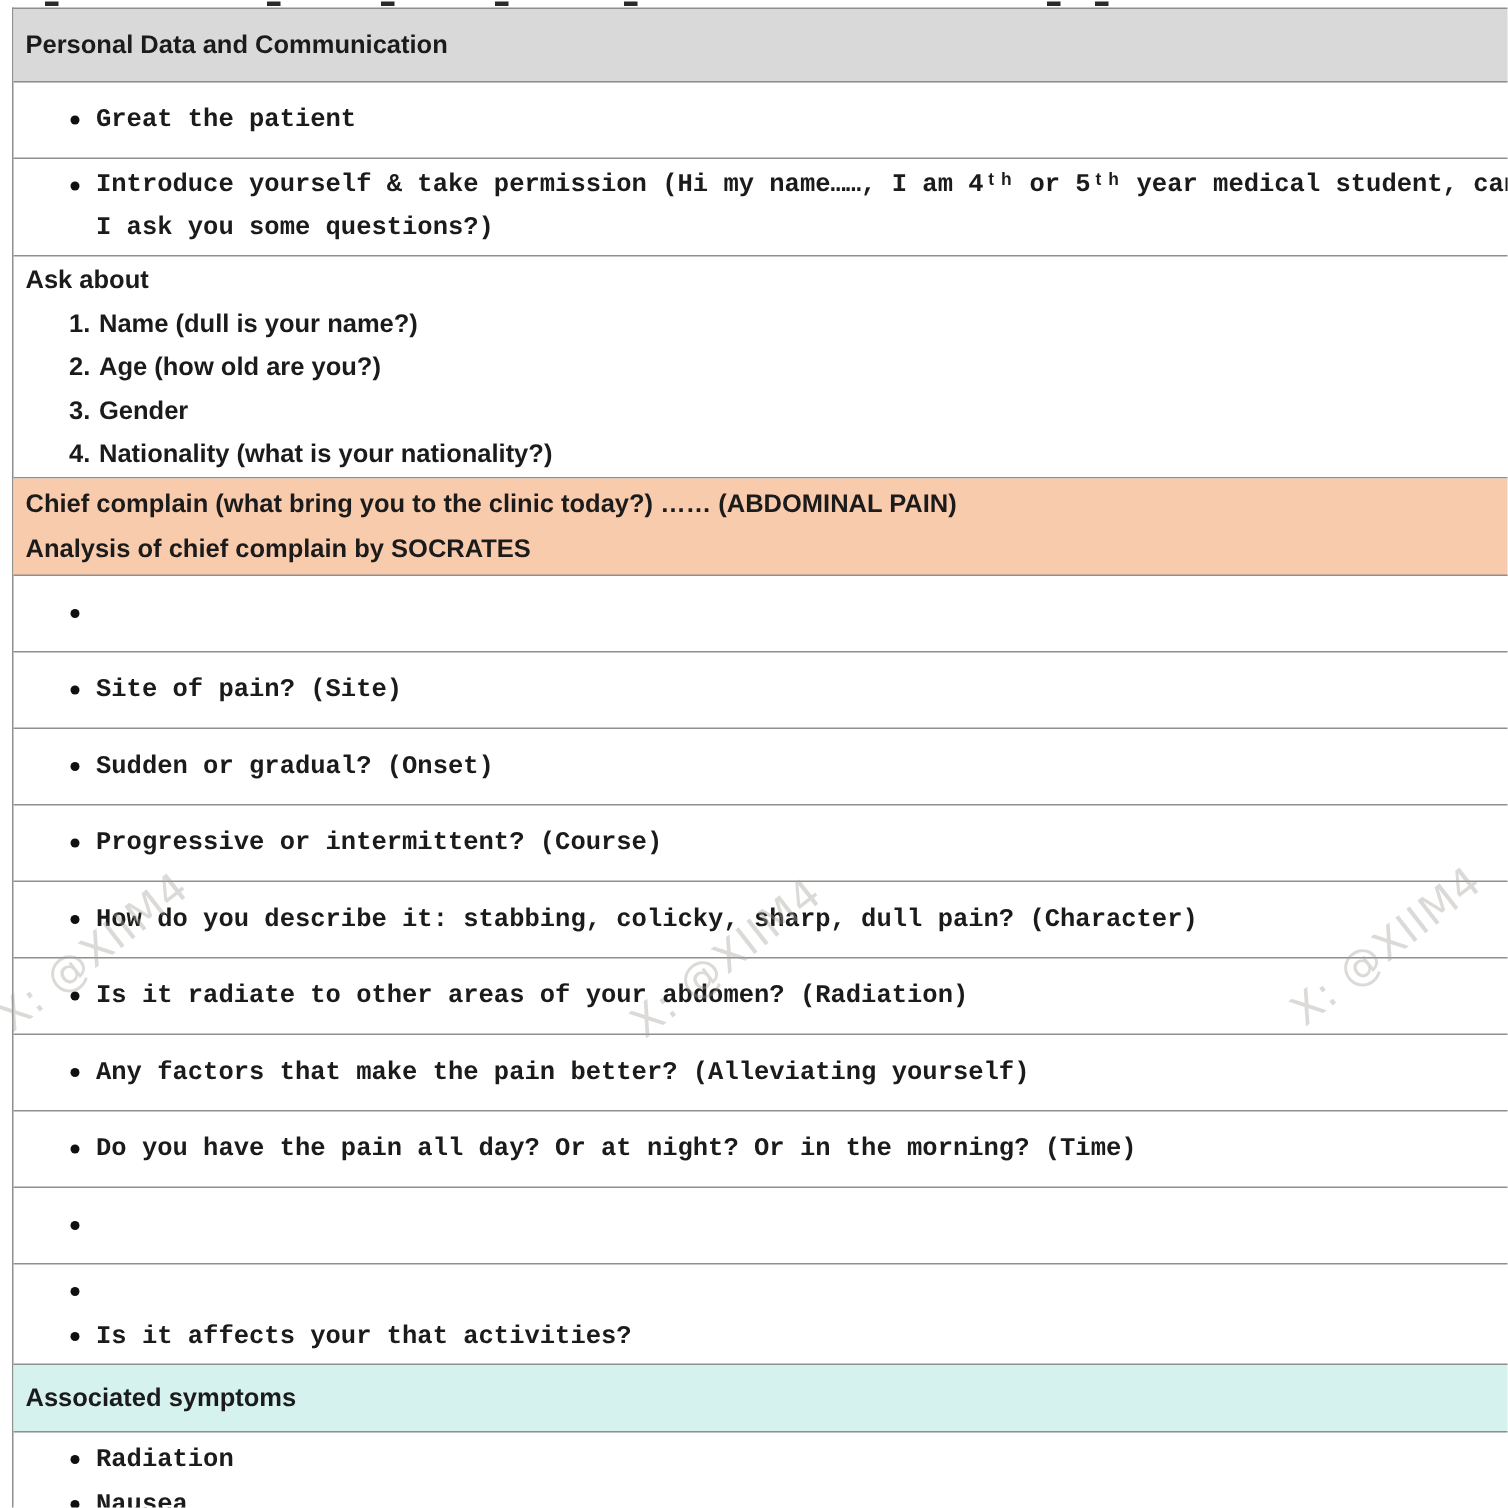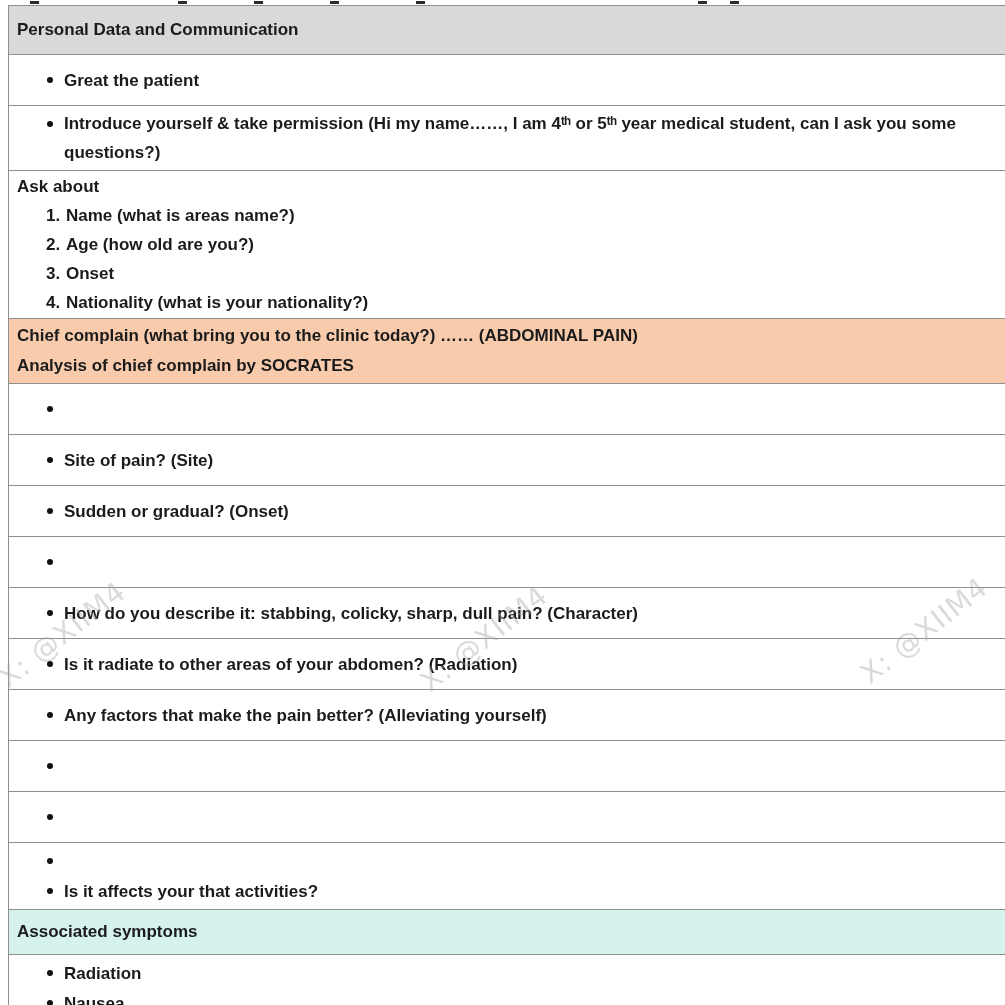--- a/index.html
+++ b/index.html
@@ -31,21 +31,21 @@
     min-height:44px;padding:3px 0;
   }
   .bullet-item{
     position:relative;padding-left:55px;min-height:30px;
     display:flex;align-items:center;line-height:29px;
   }
   .bullet-item .dot{
     position:absolute;left:38px;top:12px;width:6px;height:6px;
     border-radius:50%;background:#101010;
   }
-  .bullet-text{max-width:952px;}
+  .bullet-text{max-width:952px;font-family:Liberation Mono, monospace;}
   
   .row.list{padding:1px 8px 1px 0;}
   .list-title{padding-left:8px;line-height:29px;}
   .num-item{position:relative;padding-left:57px;line-height:29px;}
   .num-item .num{position:absolute;left:37px;}
   
   .wm{
     position:absolute;transform:rotate(-38deg);
     font-size:28px;font-weight:400;letter-spacing:1px;
     color:#a9a49e;opacity:.4;white-space:nowrap;pointer-events:none;
@@ -77,23 +77,23 @@
       </div>
     </div>
     <div class="row bullets">
       <div class="bullet-item">
         <span class="dot"></span>
         <span class="bullet-text">Introduce yourself &amp; take permission (Hi my name……, I am 4ᵗʰ or 5ᵗʰ year medical student, can I ask you some questions?)</span>
       </div>
     </div>
     <div class="row list">
       <div class="list-title">Ask about</div>
-      <div class="num-item"><span class="num">1.</span><span>Name (what is areas name?)</span></div>
+      <div class="num-item"><span class="num">1.</span><span>Name (dull is your name?)</span></div>
       <div class="num-item"><span class="num">2.</span><span>Age (how old are you?)</span></div>
-      <div class="num-item"><span class="num">3.</span><span>Onset</span></div>
+      <div class="num-item"><span class="num">3.</span><span>Gender</span></div>
       <div class="num-item"><span class="num">4.</span><span>Nationality (what is your nationality?)</span></div>
     </div>
     <div class="row section bg-orange">
       <div class="sec-line">Chief complain (what bring you to the clinic today?) …… (ABDOMINAL PAIN)</div>
       <div class="sec-line">Analysis of chief complain by SOCRATES</div>
     </div>
     <div class="row bullets">
       <div class="bullet-item">
         <span class="dot"></span>
       </div>
@@ -106,20 +106,21 @@
     </div>
     <div class="row bullets">
       <div class="bullet-item">
         <span class="dot"></span>
         <span class="bullet-text">Sudden or gradual? (Onset)</span>
       </div>
     </div>
     <div class="row bullets">
       <div class="bullet-item">
         <span class="dot"></span>
+        <span class="bullet-text">Progressive or intermittent? (Course)</span>
       </div>
     </div>
     <div class="row bullets">
       <div class="bullet-item">
         <span class="dot"></span>
         <span class="bullet-text">How do you describe it: stabbing, colicky, sharp, dull pain? (Character)</span>
       </div>
     </div>
     <div class="row bullets">
       <div class="bullet-item">
@@ -129,20 +130,21 @@
     </div>
     <div class="row bullets">
       <div class="bullet-item">
         <span class="dot"></span>
         <span class="bullet-text">Any factors that make the pain better? (Alleviating yourself)</span>
       </div>
     </div>
     <div class="row bullets">
       <div class="bullet-item">
         <span class="dot"></span>
+        <span class="bullet-text">Do you have the pain all day? Or at night? Or in the morning? (Time)</span>
       </div>
     </div>
     <div class="row bullets">
       <div class="bullet-item">
         <span class="dot"></span>
       </div>
     </div>
     <div class="row bullets">
       <div class="bullet-item">
         <span class="dot"></span>

